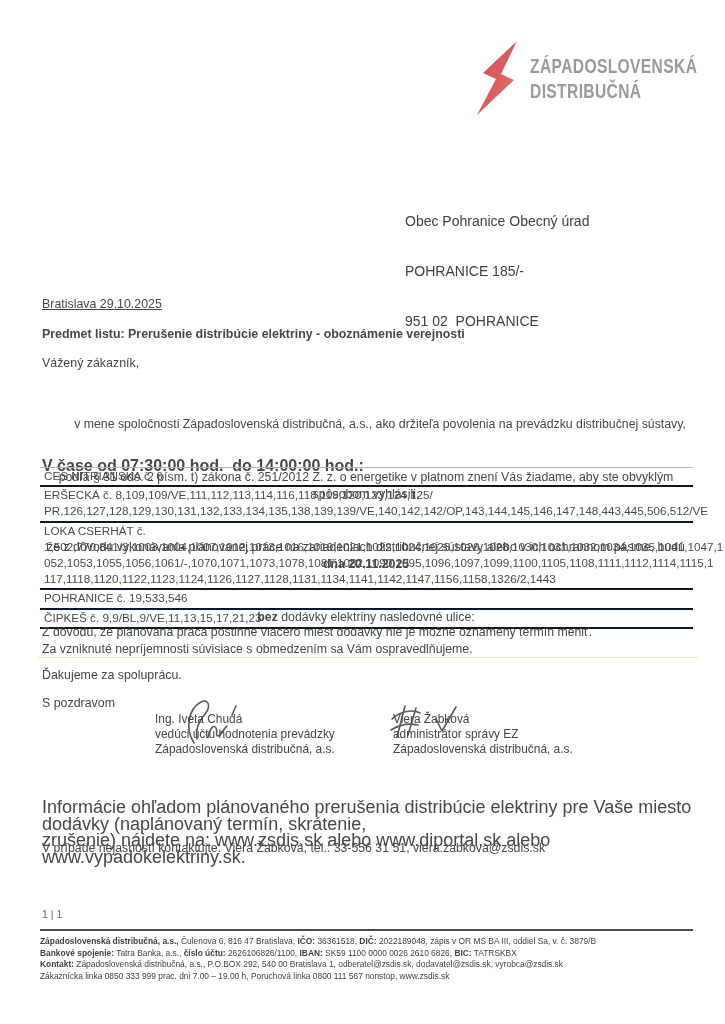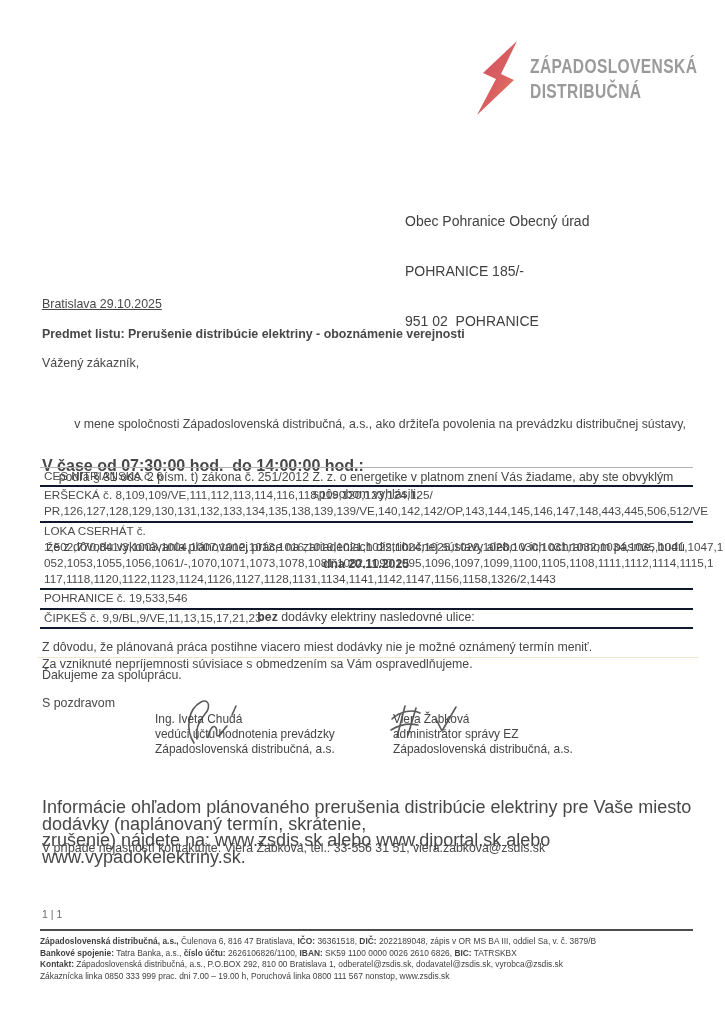--- a/index.html
+++ b/index.html
@@ -27,21 +27,21 @@
   .salutation{left:42px;top:356px;font-size:12.4px;}
 
   .intro{left:42px;top:381px;width:648px;font-size:12.3px;line-height:17.5px;white-space:pre-wrap;text-align:center;}
   .intro .indent{text-indent:28px;}
 
   .timeline{left:42px;top:448px;font-size:16px;font-weight:bold;white-space:pre;margin-top:9px;}
 
   .streets{left:40px;top:467px;width:653px;font-size:11.7px;color:#4a4a4a;border-top:1px solid #b3b3b3;}
   .street-row{border-bottom:2px solid #0f172a;padding:0 0 1px 4px;line-height:16.2px;}
 
-  .apology{left:42px;top:624px;font-size:12.3px;line-height:16.6px;margin-top:15px;}
+  .apology{left:42px;top:624px;font-size:12.3px;line-height:16.6px;}
   .faintline{left:38px;top:657px;width:660px;height:1px;background:#ede7c9;}
 
   .thanks{left:42px;top:668px;font-size:12.4px;}
   .closing{left:42px;top:696px;font-size:12.4px;}
 
   .scribble{stroke:#5a5a5a;stroke-width:1.6;fill:none;stroke-linecap:round;stroke-linejoin:round;}
   .sig-scribble-left{left:178px;top:697px;}
   .sig-scribble-right{left:388px;top:703px;}
 
   .sigblock{top:712px;font-size:11.9px;line-height:14.9px;color:#454545;}
@@ -164,15 +164,15 @@
 </div>
 
 <div class="abs contact">V prípade nejasností kontaktujte: Viera Žabková, tel.: 33-556 31 51, viera.zabkova@zsdis.sk</div>
 
 <div class="abs pagenum">1 | 1</div>
 <div class="abs footrule"></div>
 
 <div class="abs footer">
   <div><span class="b">Západoslovenská distribučná, a.s.,</span><span> Čulenova 6, 816 47 Bratislava, </span><span class="b">IČO:</span><span> 36361518, </span><span class="b">DIČ:</span><span> 2022189048, zápis v OR MS BA III, oddiel Sa, v. č. 3879/B</span></div>
   <div><span class="b">Bankové spojenie:</span><span> Tatra Banka, a.s., </span><span class="b">číslo účtu:</span><span> 2626106826/1100, </span><span class="b">IBAN:</span><span> SK59 1100 0000 0026 2610 6826, </span><span class="b">BIC:</span><span> TATRSKBX</span></div>
-  <div><span class="b">Kontakt:</span><span> Západoslovenská distribučná, a.s., P.O.BOX 292, 810 00 Bratislava 1, odberatel@zsdis.sk, dodavatel@zsdis.sk, vyrobca@zsdis.sk</span></div>
+  <div><span class="b">Kontakt:</span><span> Západoslovenská distribučná, a.s., P.O.BOX 292, 540 00 Bratislava 1, odberatel@zsdis.sk, dodavatel@zsdis.sk, vyrobca@zsdis.sk</span></div>
   <div>Zákaznícka linka 0850 333 999 prac. dni 7.00 – 19.00 h, Poruchová linka 0800 111 567 nonstop, www.zsdis.sk</div>
 </div>
 
 </body></html>

